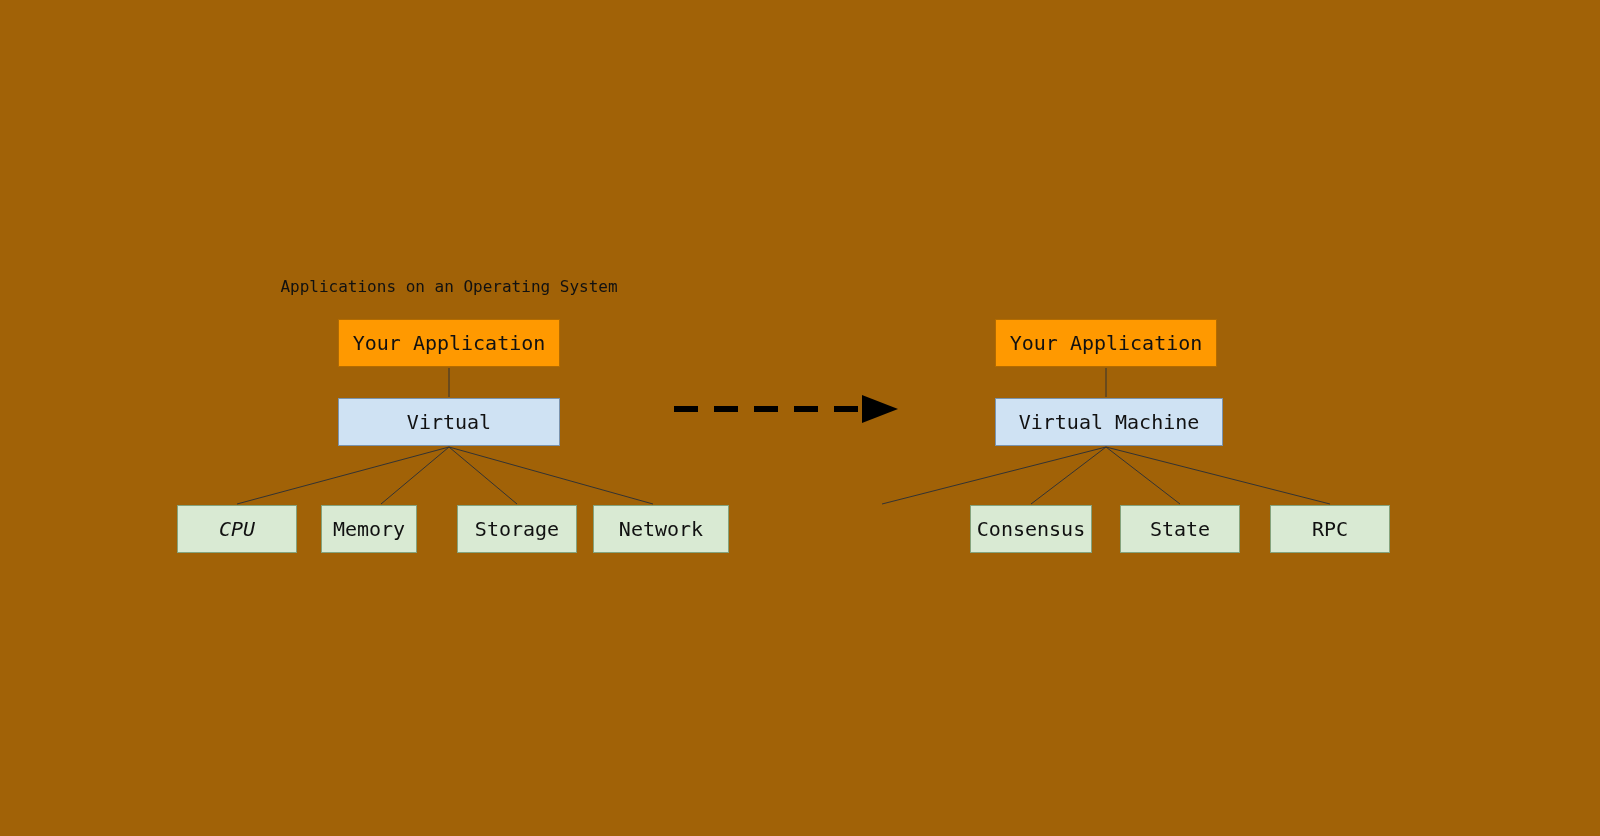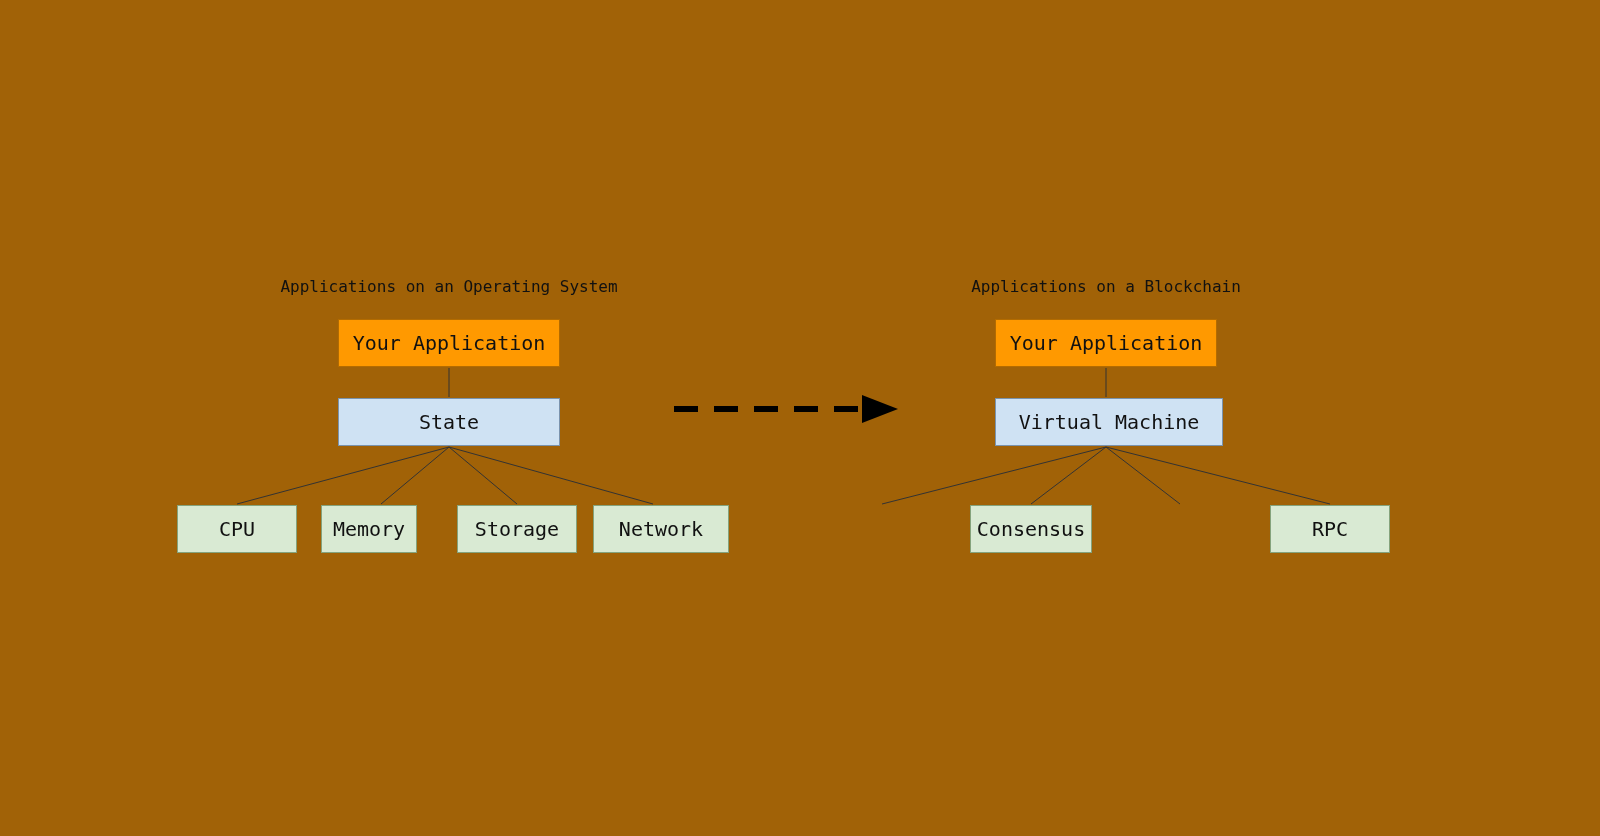--- a/index.html
+++ b/index.html
@@ -86,29 +86,29 @@
     <line class="connector" x1="1106" y1="447" x2="1330" y2="504"></line>
 
     <line class="arrow-shaft" x1="674" y1="409" x2="866" y2="409"></line>
     <polygon class="arrow-head" points="862,395 898,409 862,423"></polygon>
   </svg>
 
   <div class="diagram-title" style="left:249px; top:277px;">Applications on an Operating System</div>
 
   <div class="box box-app" style="left:338px; top:319px; width:222px;">Your Application</div>
 
-  <div class="box box-middle" style="left:338px; top:398px; width:222px;">State</div>
+  <div class="box box-middle" style="left:338px; top:398px; width:222px;">Virtual</div>
 
-  <div class="box box-child" style="left:177px; top:505px; width:120px;">CPU</div>
+  <div class="box box-child" style="left:177px; top:505px; width:120px;font-style:italic;">CPU</div>
   <div class="box box-child" style="left:321px; top:505px; width:96px;">Memory</div>
   <div class="box box-child" style="left:457px; top:505px; width:120px;">Storage</div>
   <div class="box box-child" style="left:593px; top:505px; width:136px;">Network</div>
 
-  <div class="diagram-title" style="left:906px; top:277px;">Applications on a Blockchain</div>
 
   <div class="box box-app" style="left:995px; top:319px; width:222px;">Your Application</div>
 
   <div class="box box-middle" style="left:995px; top:398px; width:228px;">Virtual Machine</div>
 
   <div class="box box-child" style="left:970px; top:505px; width:122px;">Consensus</div>
+  <div class="box box-child" style="left:1120px; top:505px; width:120px;">State</div>
   <div class="box box-child" style="left:1270px; top:505px; width:120px;">RPC</div>
 
 </div>
 
 </body></html>

